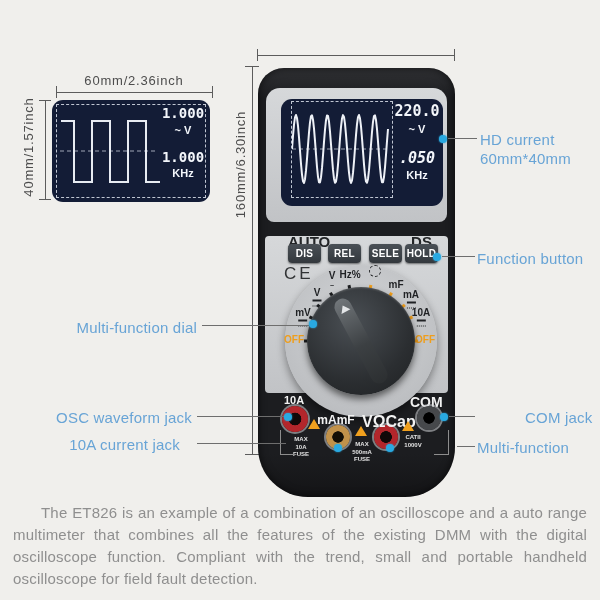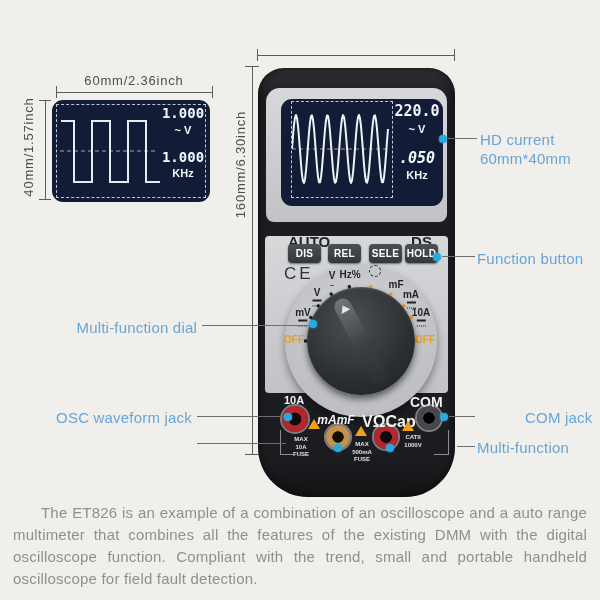--- a/index.html
+++ b/index.html
@@ -182,21 +182,21 @@
     </div>
 
     <div class="wtxt" style="left:20px;top:326px;width:32px;font-size:11px;">10A</div>
     <div class="wtxt" style="left:152px;top:326px;width:32px;font-size:14px;">COM</div>
 
     <div class="jack red" style="left:24px;top:338px;width:26px;height:26px;"></div>
     <div class="jack brass" style="left:68px;top:357px;width:24px;height:24px;"></div>
     <div class="jack red" style="left:116px;top:357px;width:24px;height:24px;"></div>
     <div class="jack blk" style="left:159px;top:338px;width:24px;height:24px;"></div>
 
-    <div class="wtxt" style="left:58px;top:345px;width:40px;font-size:12px;font-style:italic;">mAmF</div>
+    <div class="wtxt" style="left:58px;top:345px;width:40px;font-size:12px;">mAmF</div>
     <div class="wtxt" style="left:104px;top:345px;width:46px;font-size:16px;">VΩCap</div>
 
     <div class="tri" style="left:50px;top:351px;"></div>
     <div class="tri" style="left:97px;top:358px;"></div>
     <div class="tri" style="left:144px;top:353px;"></div>
 
     <div class="tiny" style="left:27px;top:368px;width:32px;">MAX
 10A
 FUSE</div>
     <div class="tiny" style="left:88px;top:373px;width:32px;">MAX
@@ -227,16 +227,17 @@
   <div class="cdot" style="left:386px;top:444px;"></div>
   <div class="cdot" style="left:440px;top:413px;"></div>
 
   <div class="bluelabel" style="left:480px;top:130px;">HD current
 60mm*40mm</div>
   <div class="bluelabel" style="left:477px;top:249px;">Function button</div>
   <div class="bluelabel" style="left:477px;top:408px;margin-left:48px;">COM jack</div>
   <div class="bluelabel r-align" style="right:403px;top:318px;">Multi-function dial</div>
   <div class="bluelabel" style="left:477px;top:438px;">Multi-function</div>
   <div class="bluelabel r-align" style="right:408px;top:408px;">OSC waveform jack</div>
+  <div class="bluelabel r-align" style="right:420px;top:435px;">10A current jack</div>
 
   <div class="para">The ET826 is an example of a combination of an oscilloscope and a auto range multimeter that combines all the features of the existing DMM with the digital oscilloscope function. Compliant with the trend, small and portable handheld oscilloscope for field fault detection.</div>
 
 </div>
 
 </body></html>

